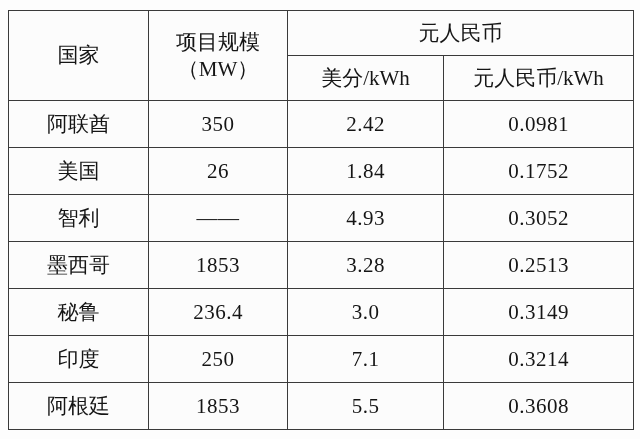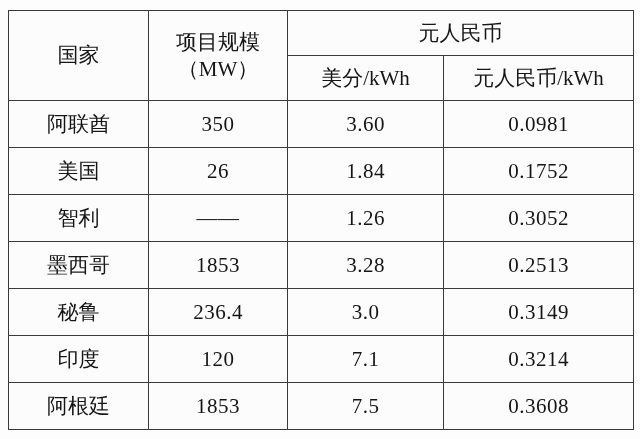--- a/index.html
+++ b/index.html
@@ -66,60 +66,60 @@
       </tr>
       <tr>
         <th>美分/kWh</th>
         <th>元人民币/kWh</th>
       </tr>
     </thead>
     <tbody id="table-body">
   <tr>
     <td>阿联酋</td>
     <td class="num">350</td>
-    <td class="num">3.60</td>
+    <td class="num">2.42</td>
     <td class="num">0.0981</td>
   </tr>
 
   <tr>
     <td>美国</td>
     <td class="num">26</td>
     <td class="num">1.84</td>
     <td class="num">0.1752</td>
   </tr>
 
   <tr>
     <td>智利</td>
     <td class="num">——</td>
-    <td class="num">1.26</td>
+    <td class="num">4.93</td>
     <td class="num">0.3052</td>
   </tr>
 
   <tr>
     <td>墨西哥</td>
     <td class="num">1853</td>
     <td class="num">3.28</td>
     <td class="num">0.2513</td>
   </tr>
 
   <tr>
     <td>秘鲁</td>
     <td class="num">236.4</td>
     <td class="num">3.0</td>
     <td class="num">0.3149</td>
   </tr>
 
   <tr>
     <td>印度</td>
-    <td class="num">120</td>
+    <td class="num">250</td>
     <td class="num">7.1</td>
     <td class="num">0.3214</td>
   </tr>
 
   <tr>
     <td>阿根廷</td>
     <td class="num">1853</td>
-    <td class="num">7.5</td>
+    <td class="num">5.5</td>
     <td class="num">0.3608</td>
   </tr>
 </tbody>
   </table>
 </div>
 
 </body></html>

